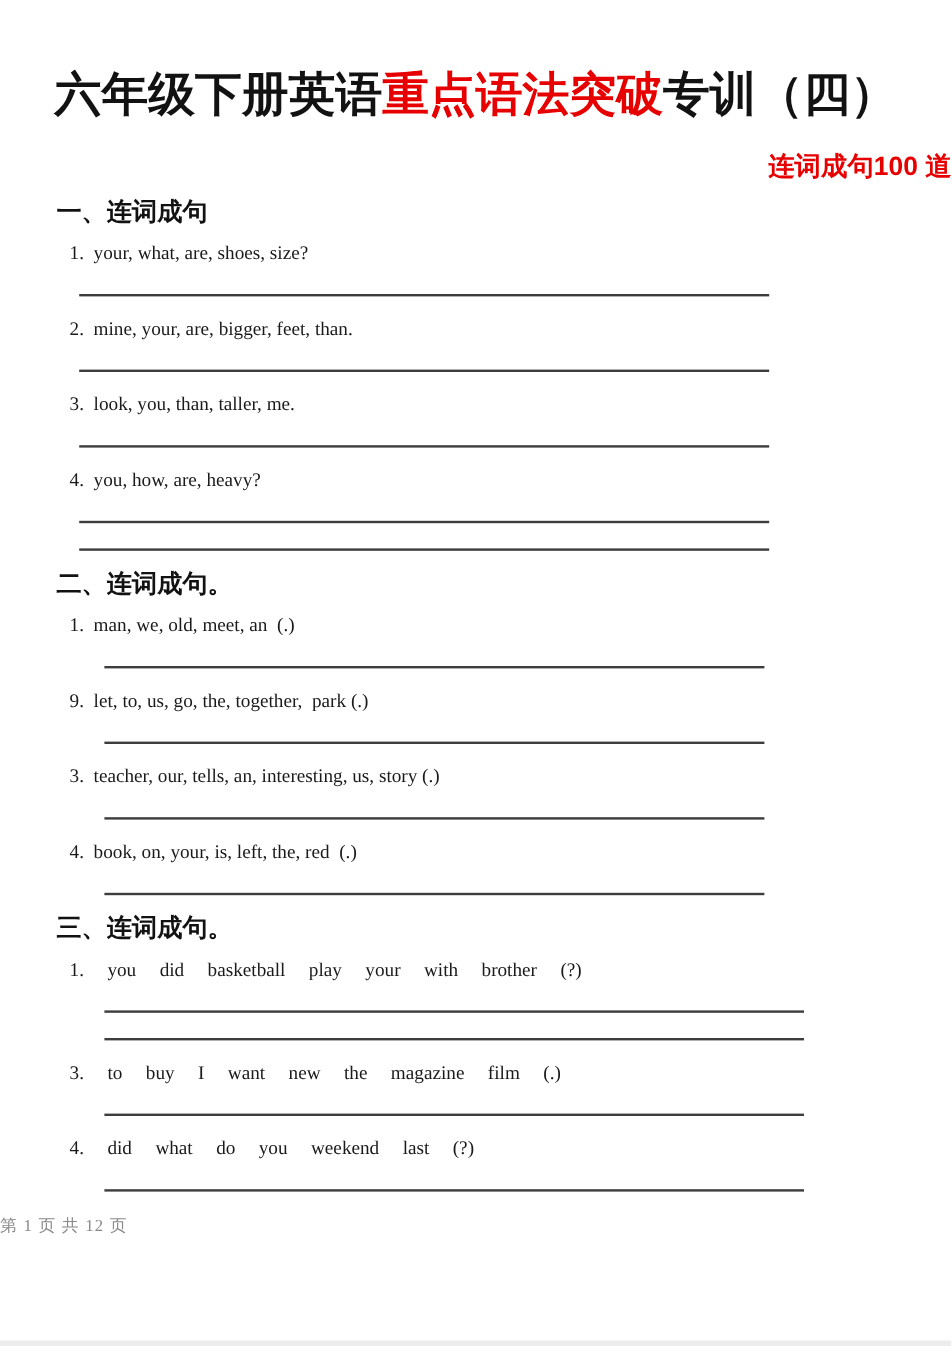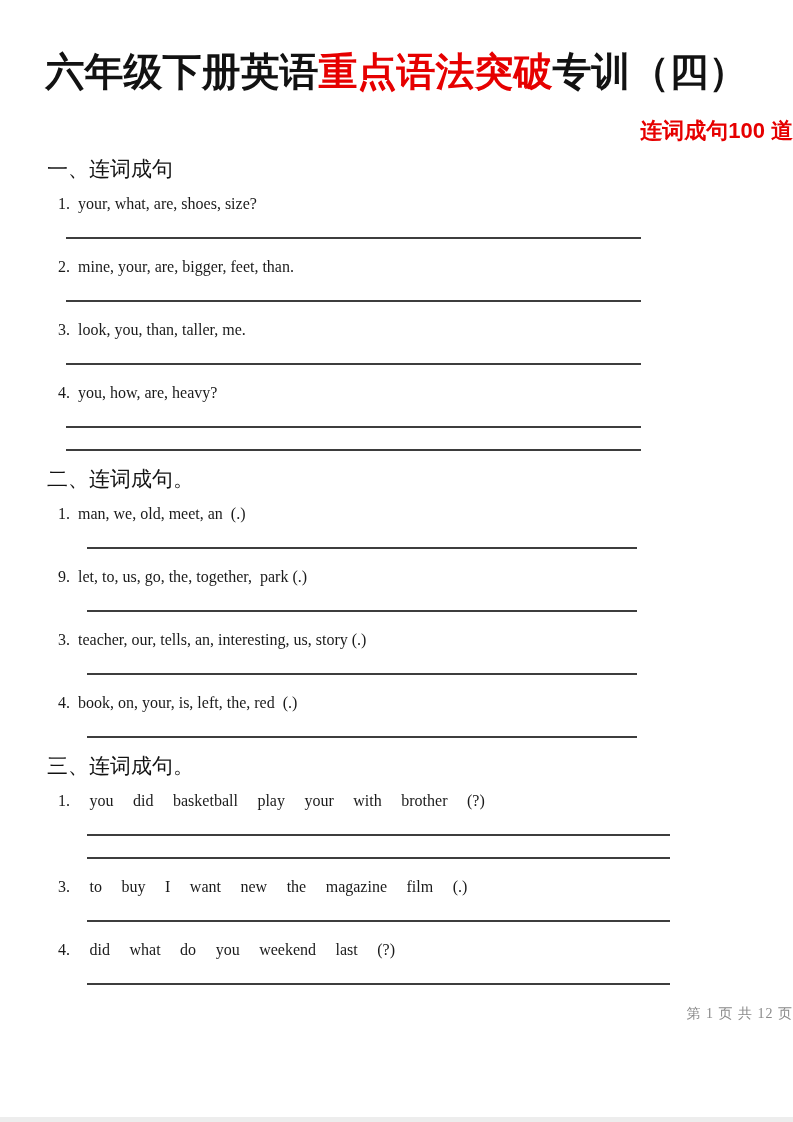--- a/index.html
+++ b/index.html
@@ -14,34 +14,35 @@
   .doc-title {
     padding-top: 49px;
     text-align: center;
     font-family: "Liberation Sans", sans-serif;
     font-weight: bold;
     font-size: 39px;
     line-height: 46px;
     letter-spacing: 0px;
     color: #121212;
     white-space: nowrap;
+    margin-top: 8px;
   }
   .doc-title .red, .doc-subtitle { color: #e60000; }
   .doc-subtitle {
     margin-top: 21px;
     text-align: right;
     font-family: "Liberation Sans", sans-serif;
     font-weight: bold;
     font-size: 22px;
     line-height: 30px;
   }
   .sec-heading {
     margin: 11px 0 12px 47px;
     font-family: "Liberation Sans", sans-serif;
-    font-weight: normal;
+    font-weight: bold;
     font-size: 21px;
     line-height: 23px;
     color: #121212;
   }
   .item {
     margin: 0 0 0 58px;
     font-family: "Liberation Serif", serif;
     font-size: 16px;
     line-height: 24px;
     white-space: pre-wrap;
@@ -51,26 +52,25 @@
   .uline {
     height: 0;
     border-bottom: 2px solid #3d3d3d;
     margin: 21px 0 16px 66px;
     width: 575px;
   }
   .sec2 .uline { margin-left: 87px; width: 550px; }
   .sec3 .uline { margin-left: 87px; width: 583px; }
   .footer {
     margin-top: 20px;
-    text-align: right;
+    text-align: left;
     font-family: "Liberation Serif", serif;
     font-size: 14px;
     letter-spacing: 1px;
     color: #8a8a8a;
-    padding-left: 39px;
   }
   .page-edge {
     position: absolute;
     left: 0; right: 0; bottom: 0;
     height: 5px;
     background: #ededed;
   }
 </style>
 </head>
 <body>

